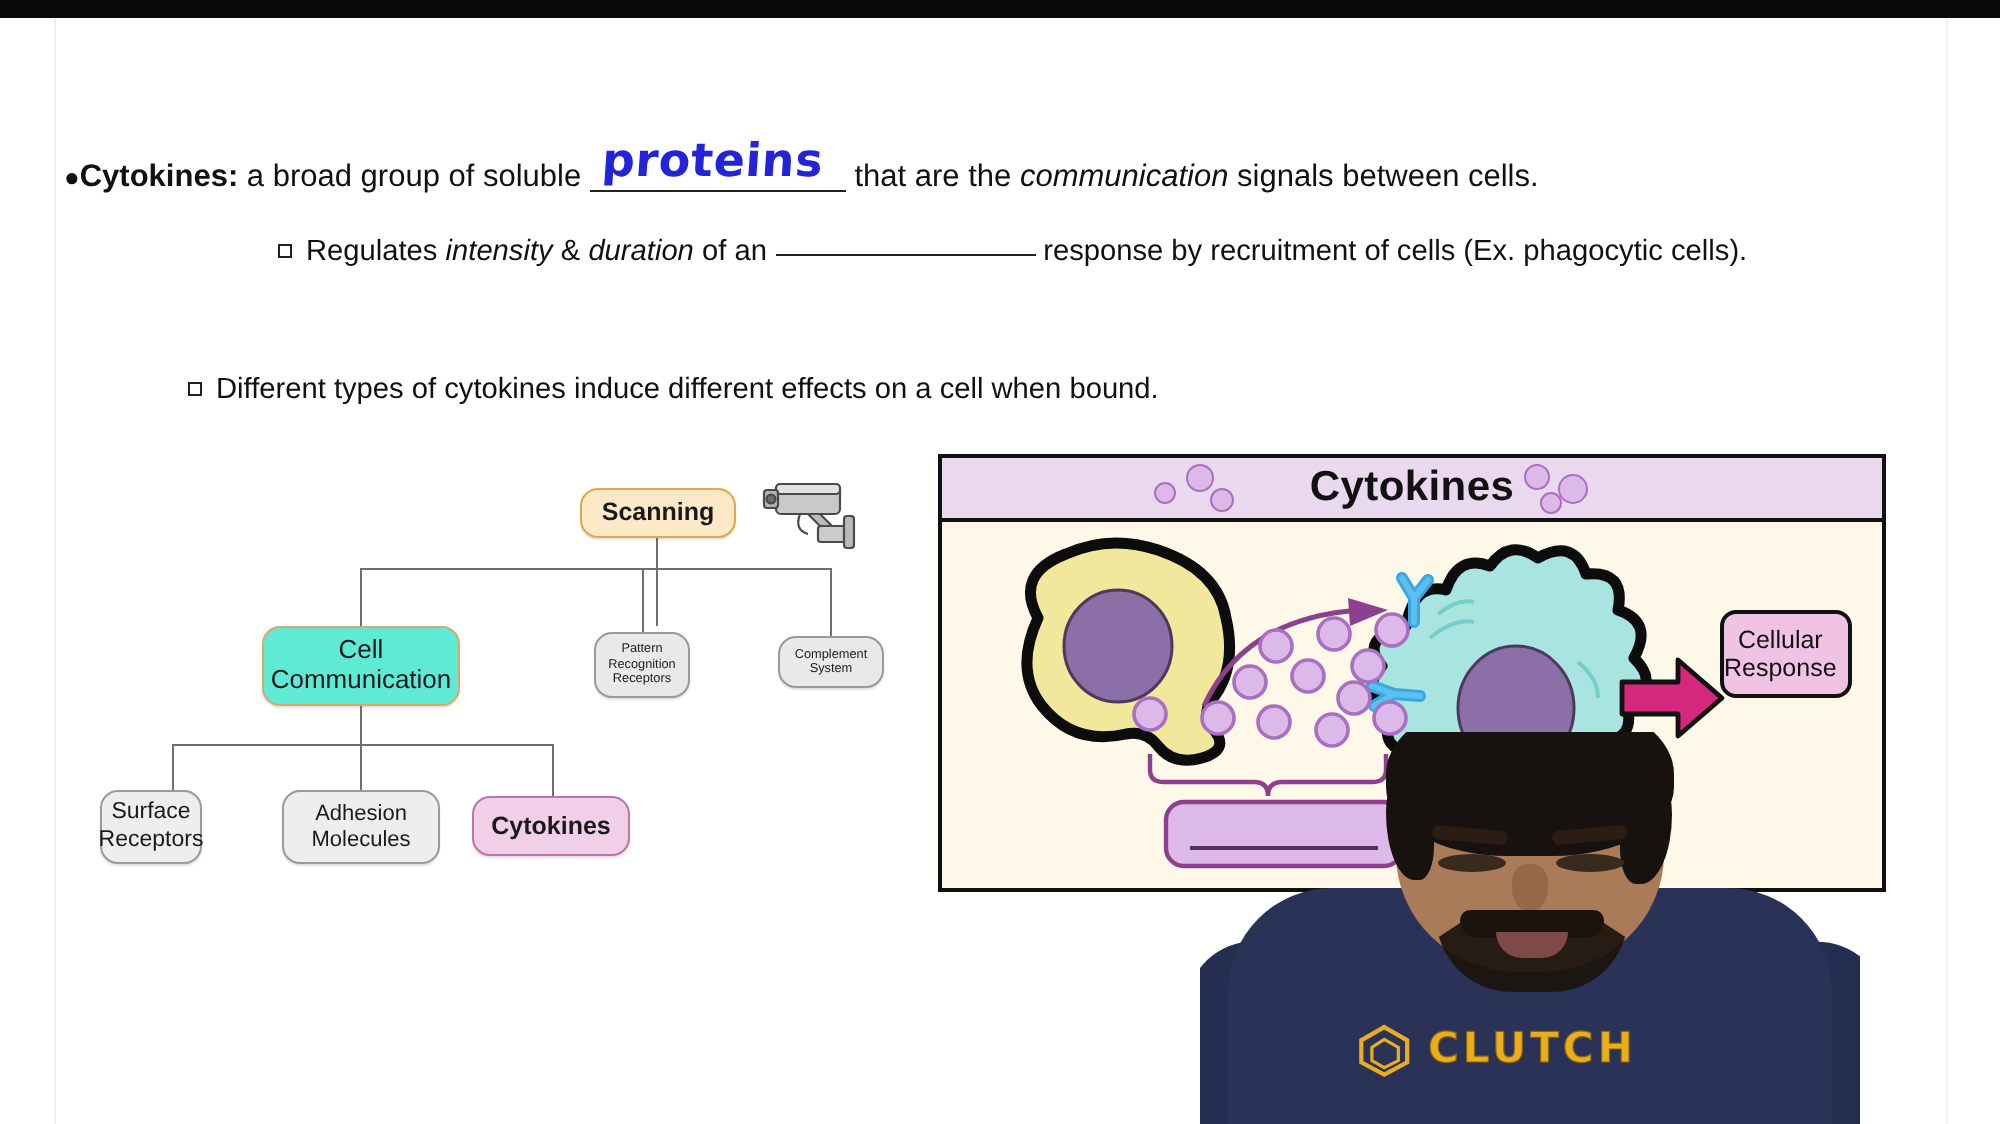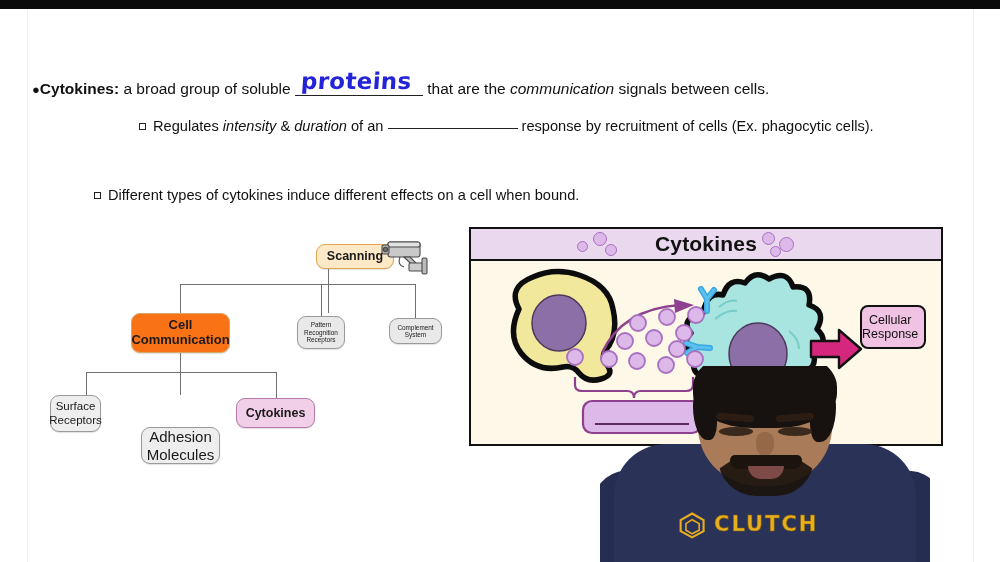--- a/index.html
+++ b/index.html
@@ -43,27 +43,27 @@
   .w130 { width:130px; }
   .w80  { width:80px; }
 
   
   .fc { position:absolute; left:40px; top:240px; width:420px; height:200px; }
   .node { position:absolute; border:1.4px solid #9a9a9a; border-radius:9px;
           background:#eeeeee; color:#1a1a1a; display:flex; align-items:center;
           justify-content:center; text-align:center; line-height:1.15;
           box-shadow:0 1px 1px rgba(0,0,0,.12); }
   .n-scanning { left:250px; top:4px; width:78px; height:25px; background:#fde8c8;
-                border-color:#e0a84a; font-weight:bold; font-size:12.5px;margin-left:26px; }
-  .n-cell { left:91px; top:73px; width:99px; height:40px; background:#f97316;
-            border-color:#d6a96a; font-weight:bold; font-size:13px; }
+                border-color:#e0a84a; font-weight:bold; font-size:12.5px; }
+  .n-cell { left:91px; top:73px; width:99px; height:40px; background:#5eead4;
+            border-color:#d6a96a; font-weight:normal; font-size:13px; }
   .n-prr { left:257px; top:76px; width:48px; height:33px; font-size:6.4px; background:#e9e9e9; }
   .n-comp { left:349px; top:78px; width:53px; height:26px; font-size:6.4px; background:#e9e9e9; }
   .n-surf { left:10px; top:155px; width:51px; height:37px; font-size:11.5px; }
-  .n-adh  { left:101px; top:155px; width:79px; height:37px; font-size:15px;margin-top:32px; }
+  .n-adh  { left:101px; top:155px; width:79px; height:37px; font-size:11px; }
   .n-cyt  { left:196px; top:158px; width:79px; height:30px; background:#f2cfe8;
             border-color:#b878ab; font-weight:bold; font-size:12.5px; }
 
   .ln { position:absolute; background:#6f6f6f; }
   .ln.v { width:1.4px; } .ln.h { height:1.4px; }
 
   
   .cam { position:absolute; left:340px; top:-2px; width:60px; height:46px; }
 
   

